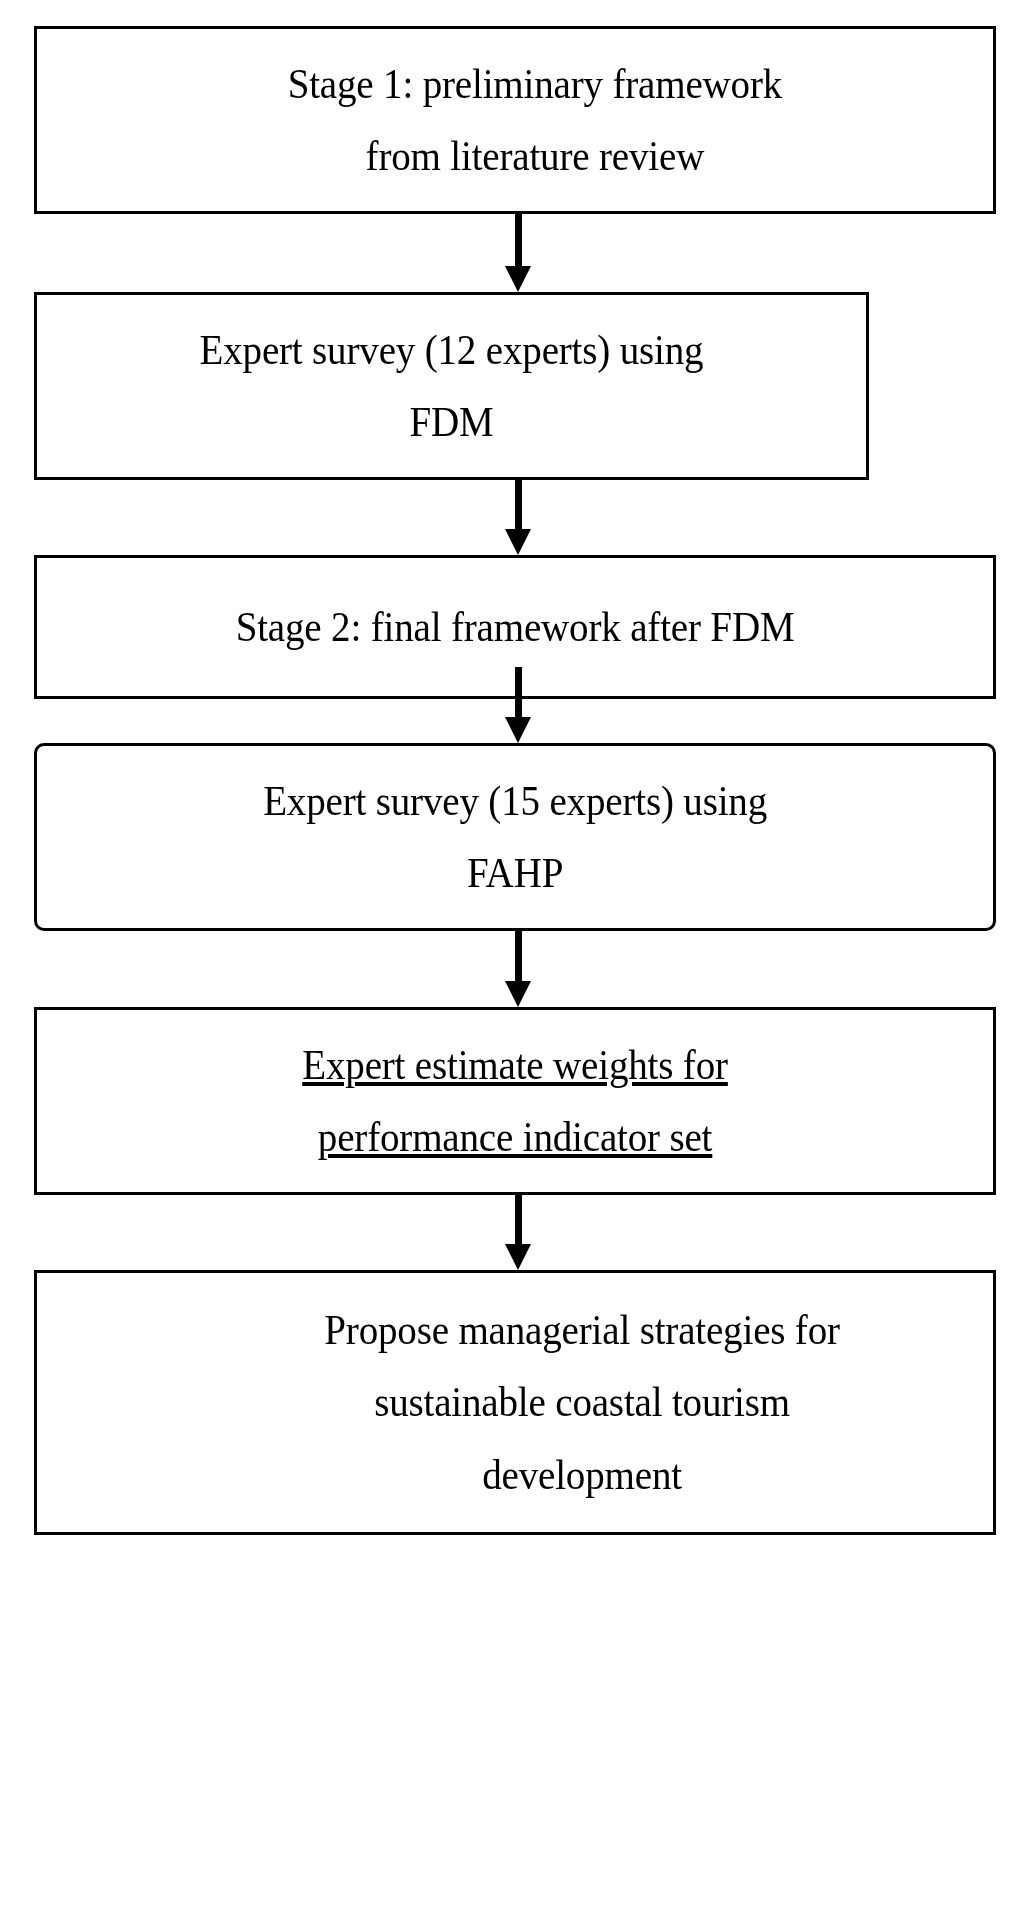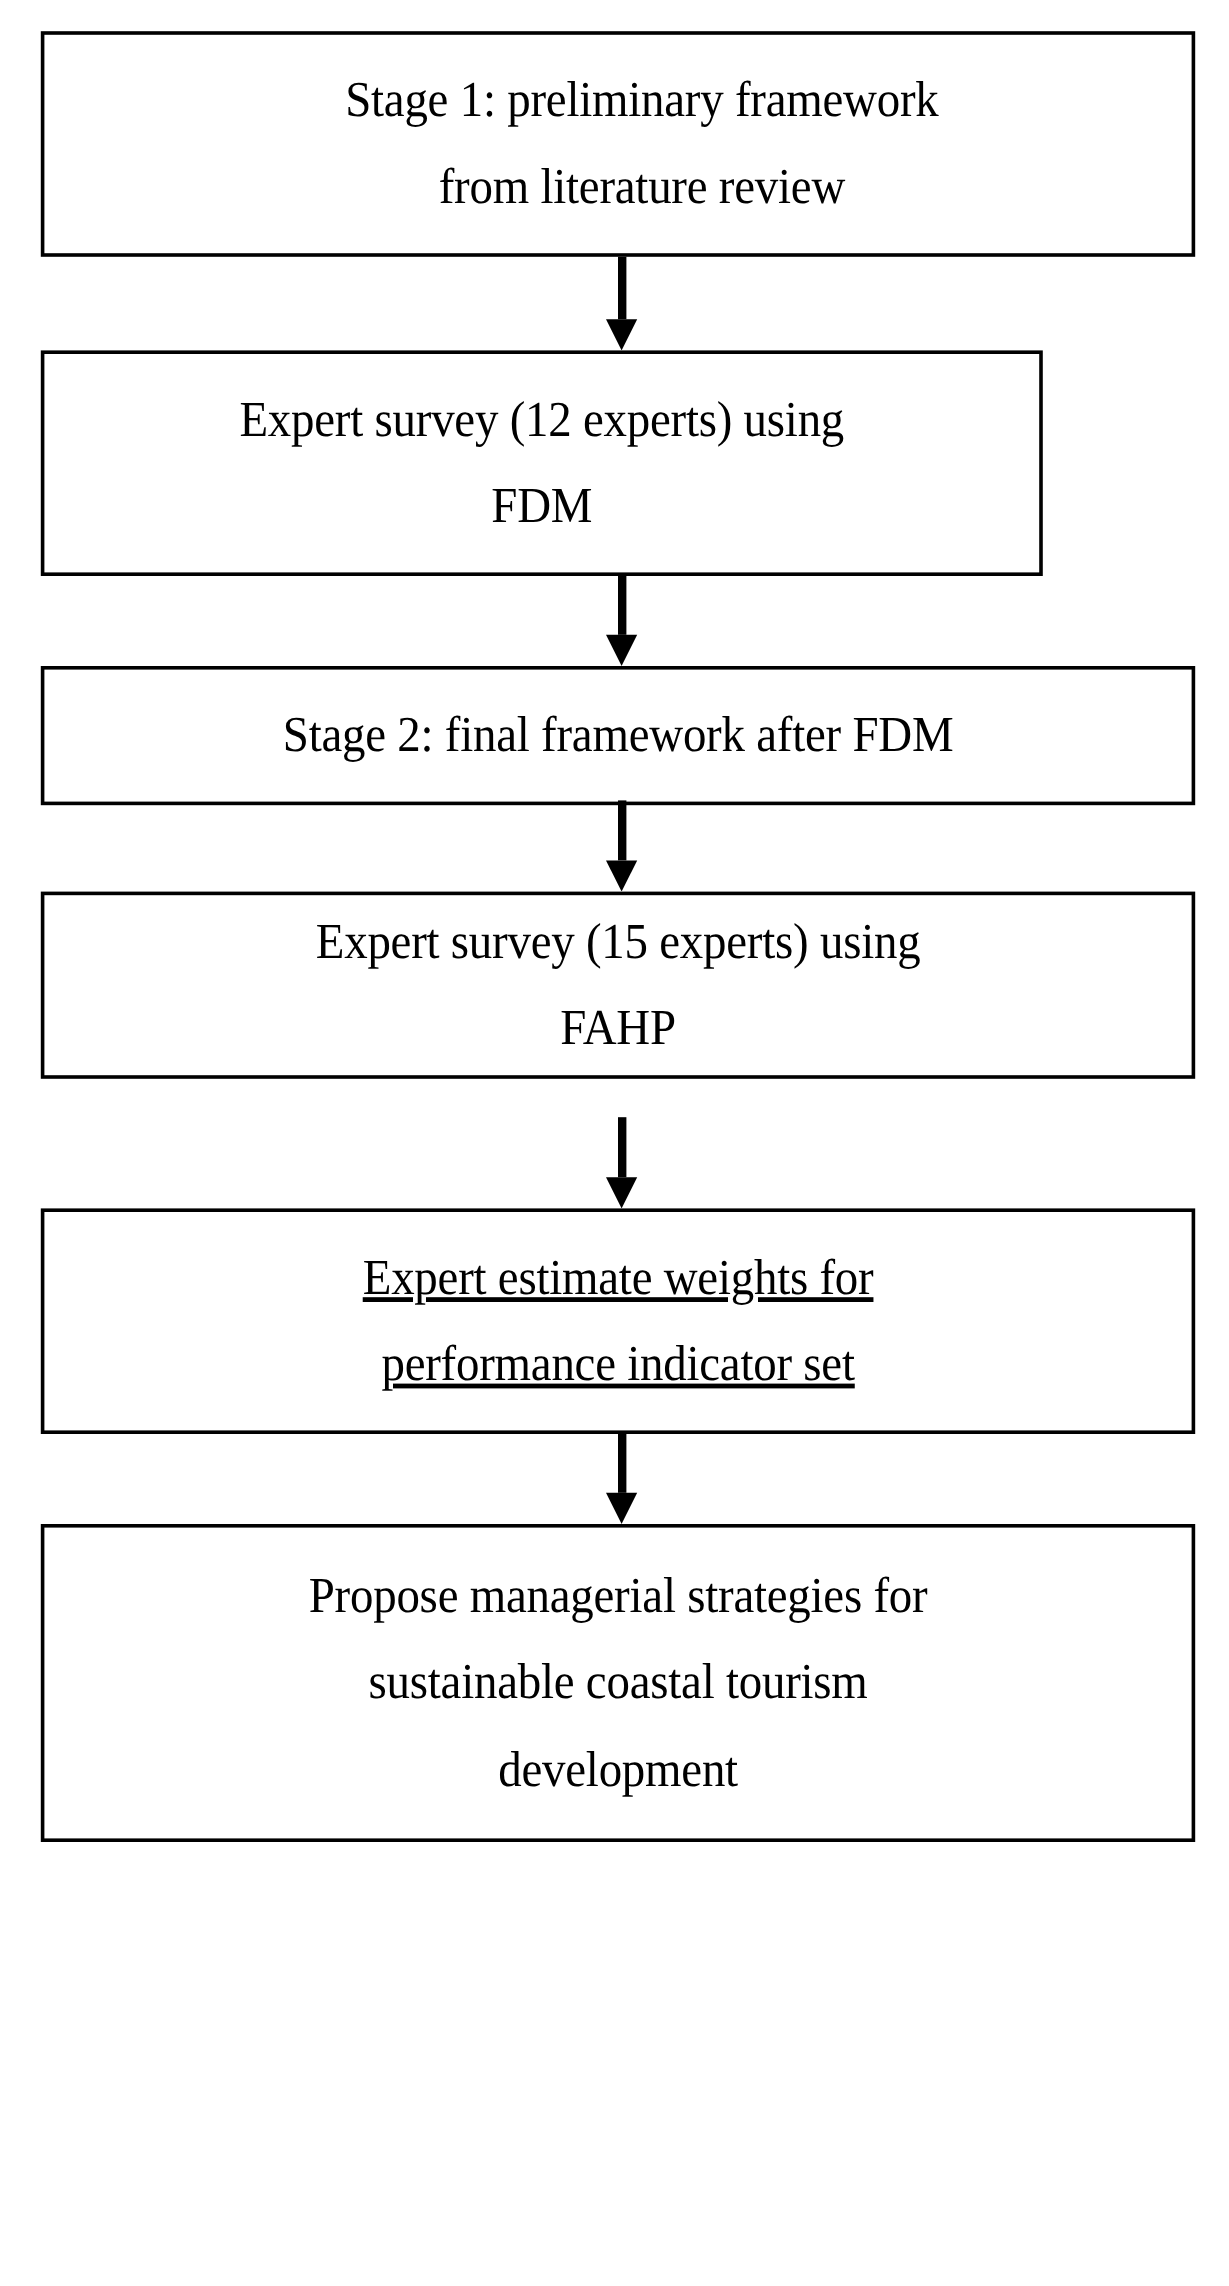--- a/index.html
+++ b/index.html
@@ -87,48 +87,48 @@
   <div class="node" style="left:34px; top:292px; width:835px; height:188px;">
     <span class="node-label">Expert survey (12 experts) using
 FDM</span>
   </div>
 
   <div class="connector" style="left:515px; top:480px;">
     <div class="stem" style="height:49px;"></div>
     <div class="head" style="top:49px;"></div>
   </div>
 
-  <div class="node" style="left:34px; top:555px; width:962px; height:116px;">
+  <div class="node" style="left:34px; top:555px; width:962px; height:144px;">
     <span class="node-label single">Stage 2: final framework after FDM</span>
   </div>
 
   <div class="connector" style="left:515px; top:667px;">
     <div class="stem" style="height:50px;"></div>
     <div class="head" style="top:50px;"></div>
   </div>
 
-  <div class="node" style="left:34px; top:743px; width:962px; height:156px;">
+  <div class="node" style="left:34px; top:743px; width:962px; height:188px;border-radius:10px;">
     <span class="node-label">Expert survey (15 experts) using
 FAHP</span>
   </div>
 
   <div class="connector" style="left:515px; top:931px;">
     <div class="stem" style="height:50px;"></div>
     <div class="head" style="top:50px;"></div>
   </div>
 
   <div class="node" style="left:34px; top:1007px; width:962px; height:188px;text-decoration:underline;">
     <span class="node-label">Expert estimate weights for
 performance indicator set</span>
   </div>
 
   <div class="connector" style="left:515px; top:1195px;">
     <div class="stem" style="height:49px;"></div>
     <div class="head" style="top:49px;"></div>
   </div>
 
-  <div class="node" style="left:34px; top:1270px; width:962px; height:265px;">
+  <div class="node" style="left:34px; top:1270px; width:962px; height:265px;align-items:flex-end;">
     <span class="node-label">Propose managerial strategies for
 sustainable coastal tourism
 development</span>
   </div>
 
 </div>
 
 </body></html>

